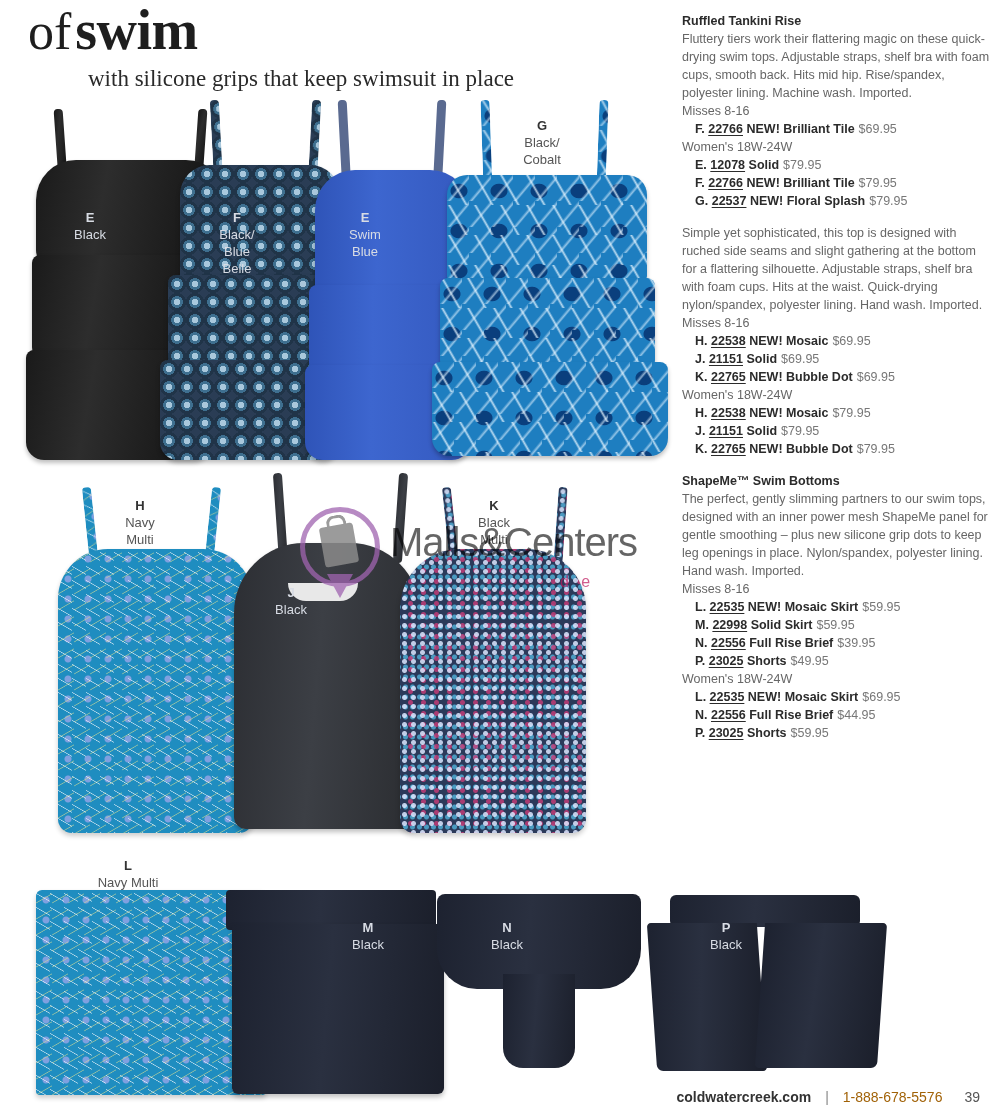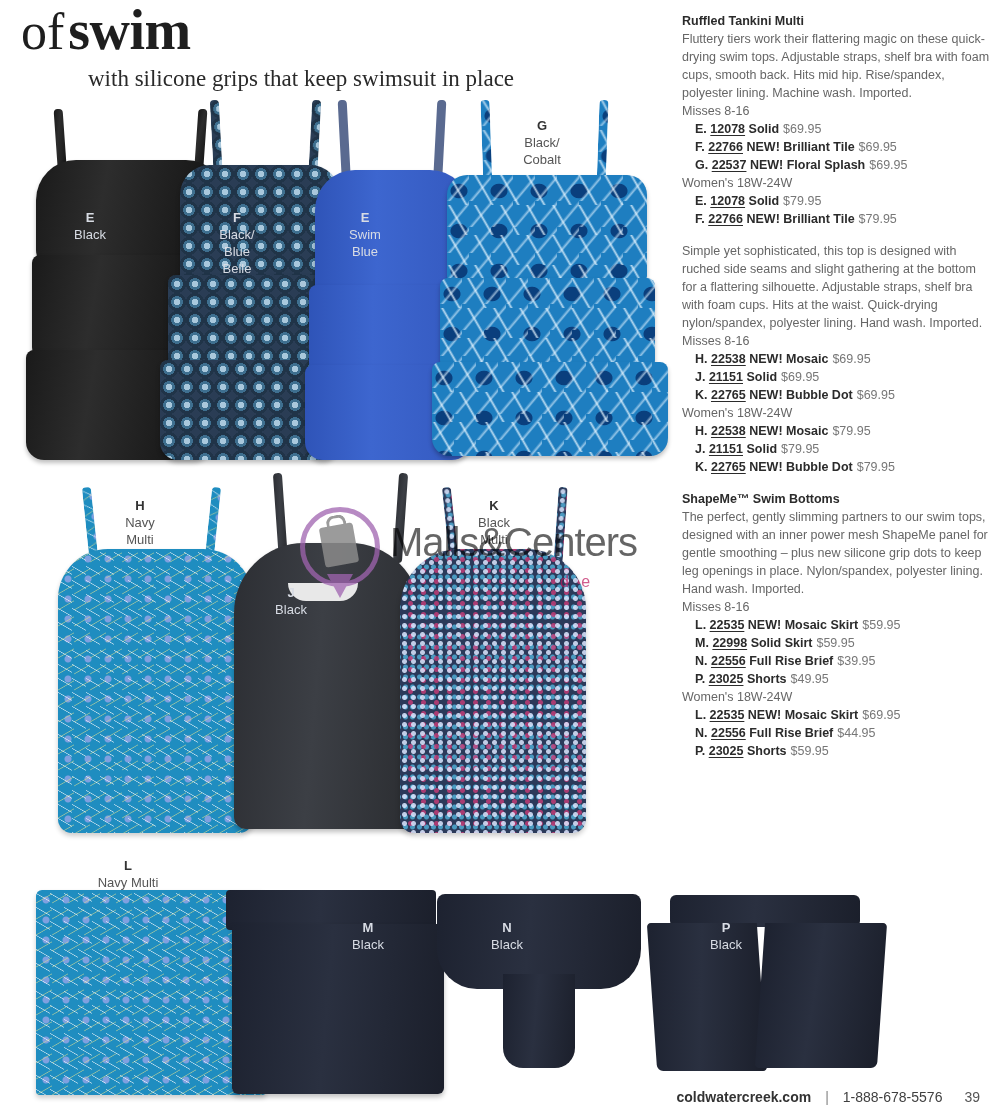--- a/index.html
+++ b/index.html
@@ -1,19 +1,19 @@
 <!DOCTYPE html>
 <html><head>
 <meta charset="utf-8">
 <style>
   * { box-sizing: border-box; margin: 0; padding: 0; }
   html, body { width: 1000px; height: 1115px; background: #ffffff; overflow: hidden; }
   body { position: relative; font-family: "Liberation Sans", sans-serif; color: #333; }
 
-  .headline { position: absolute; left: 21px; top: 2px; font-family: "Liberation Serif", serif; color: #1e1e1e; line-height: 1; white-space: nowrap; }
+  .headline { position: absolute; left: 28px; top: 2px; font-family: "Liberation Serif", serif; color: #1e1e1e; line-height: 1; white-space: nowrap; }
   .headline .light { font-size: 52px; font-weight: normal; }
   .headline .bold { font-size: 56px; font-weight: bold; letter-spacing: -0.5px; }
   .subhead { position: absolute; left: 88px; top: 66px; font-family: Liberation Serif, serif; font-size: 23px; color: #2a2a2a; white-space: nowrap; }
 
   
   .garment { position: absolute; }
   .strap { position: absolute; width: 9px; border-radius: 4px; }
   .body-shape { position: absolute; }
   .tier { position: absolute; border-radius: 8px 8px 18px 18px; box-shadow: 0 3px 4px rgba(0,0,0,0.25); }
   .label { position: absolute; text-align: center; font-size: 13px; line-height: 17px; white-space: nowrap; transform: translateX(-50%); }
@@ -66,21 +66,21 @@
   .wm-pin::after { content: ""; position: absolute; left: 22px; top: 62px; width: 0; height: 0; border-left: 13px solid transparent; border-right: 13px solid transparent; border-top: 24px solid #a064b0; }
   .wm-bag { position: absolute; left: 322px; top: 525px; width: 34px; height: 40px; background: #8a8a8a; border-radius: 3px; transform: rotate(-10deg); opacity: 0.85; }
   .wm-bag::before { content: ""; position: absolute; left: 8px; top: -10px; width: 14px; height: 12px; border: 3px solid #8a8a8a; border-bottom: none; border-radius: 8px 8px 0 0; }
   .wm-text { position: absolute; left: 390px; top: 520px; font-size: 40px; color: #000000; opacity: 0.6; letter-spacing: -1px; white-space: nowrap; }
   .wm-sub { position: absolute; left: 560px; top: 573px; font-size: 16px; color: #be185d; letter-spacing: 4px; opacity: 0.7; }
 
   
   .footer { position: absolute; right: 20px; top: 1089px; font-size: 14px; color: #333; white-space: nowrap; }
   .footer .site { font-weight: bold; }
   .footer .sep { color: #888; margin: 0 14px; }
-  .footer .phone { color: #404040; }
+  .footer .phone { color: #a16207; }
   .footer .page { color: #555; margin-left: 22px; }
 </style>
 </head>
 <body>
 
 <div class="headline">
   <span class="light">of</span>
   <span class="bold">swim</span>
 </div>
 <div class="subhead">with silicone grips that keep swimsuit in place</div>
@@ -205,29 +205,28 @@
 </div>
 
 <div class="wm-pin"></div>
 <div class="wm-bag"></div>
 <div class="wm-text">Malls&amp;Centers</div>
 <div class="wm-sub">d e</div>
 
 <div class="copy">
 
   <div class="section">
-    <div class="sec-title">Ruffled Tankini Multi</div>
+    <div class="sec-title">Ruffled Tankini Rise</div>
     <div class="sec-desc">Fluttery tiers work their flattering magic on these quick-drying swim tops. Adjustable straps, shelf bra with foam cups, smooth back. Hits mid hip. Rise/spandex, polyester lining. Machine wash. Imported.</div>
     <div class="size-head">Misses 8-16</div>
-    <div class="item"><span class="letter">E.</span> <span class="sku">12078</span> <span class="name">Solid</span><span class="price">$69.95</span></div>
     <div class="item"><span class="letter">F.</span> <span class="sku">22766</span> <span class="name">NEW! Brilliant Tile</span><span class="price">$69.95</span></div>
-    <div class="item"><span class="letter">G.</span> <span class="sku">22537</span> <span class="name">NEW! Floral Splash</span><span class="price">$69.95</span></div>
     <div class="size-head">Women's 18W-24W</div>
     <div class="item"><span class="letter">E.</span> <span class="sku">12078</span> <span class="name">Solid</span><span class="price">$79.95</span></div>
     <div class="item"><span class="letter">F.</span> <span class="sku">22766</span> <span class="name">NEW! Brilliant Tile</span><span class="price">$79.95</span></div>
+    <div class="item"><span class="letter">G.</span> <span class="sku">22537</span> <span class="name">NEW! Floral Splash</span><span class="price">$79.95</span></div>
   </div>
 
   <div class="section">
     <div class="sec-desc">Simple yet sophisticated, this top is designed with ruched side seams and slight gathering at the bottom for a flattering silhouette. Adjustable straps, shelf bra with foam cups. Hits at the waist. Quick-drying nylon/spandex, polyester lining. Hand wash. Imported.</div>
     <div class="size-head">Misses 8-16</div>
     <div class="item"><span class="letter">H.</span> <span class="sku">22538</span> <span class="name">NEW! Mosaic</span><span class="price">$69.95</span></div>
     <div class="item"><span class="letter">J.</span> <span class="sku">21151</span> <span class="name">Solid</span><span class="price">$69.95</span></div>
     <div class="item"><span class="letter">K.</span> <span class="sku">22765</span> <span class="name">NEW! Bubble Dot</span><span class="price">$69.95</span></div>
     <div class="size-head">Women's 18W-24W</div>
     <div class="item"><span class="letter">H.</span> <span class="sku">22538</span> <span class="name">NEW! Mosaic</span><span class="price">$79.95</span></div>

